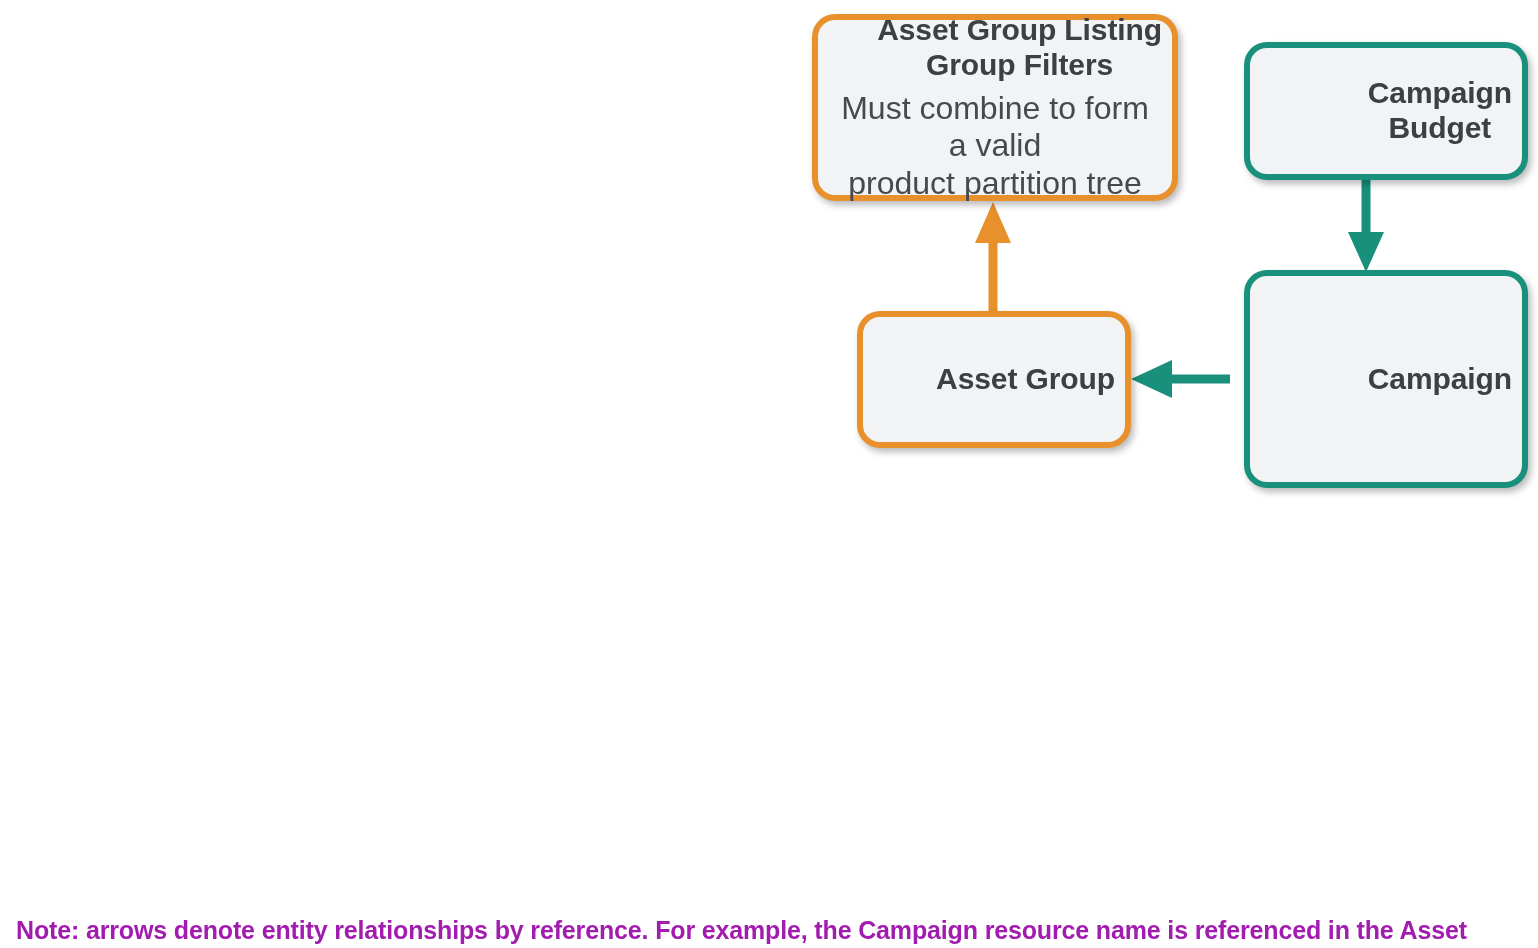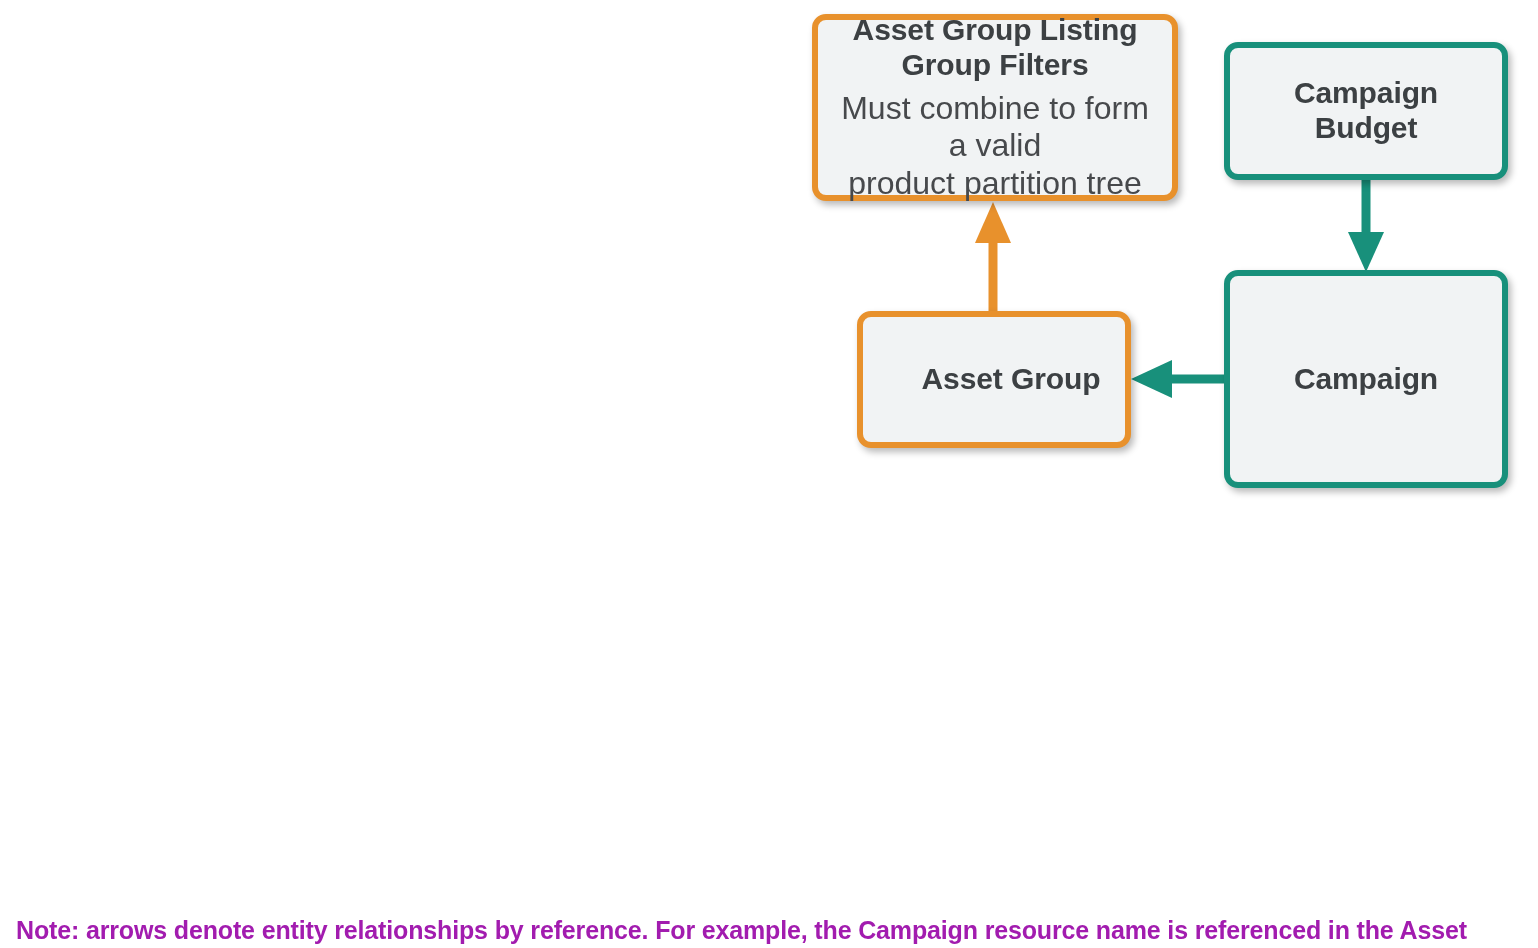--- a/index.html
+++ b/index.html
@@ -32,32 +32,32 @@
     z-index: 1;
   }
 
   
   .node {
     position: absolute;
     box-sizing: border-box;
     background: #f1f3f4;
     border-style: solid;
     border-width: 6px;
-    border-radius: 14px;
+    border-radius: 23px;
     box-shadow: 3px 4px 7px rgba(0,0,0,0.28);
     display: flex;
     flex-direction: column;
-    align-items: center;
+    align-items: flex-end;
     justify-content: center;
     text-align: center;
     z-index: 2;
     padding: 4px 10px;
   }
   .node.orange { border-color: #e8912c; }
-  .node.teal   { border-color: #18907b; }
+  .node.teal   { border-color: #18907b; margin-left: 20px; }
 
   .node-title {
     color: #3c4043;
     font-weight: bold;
     font-size: 30px;
     line-height: 1.16;
     letter-spacing: -0.1px;
     white-space: pre-line;
   }
   .node-subtitle {

